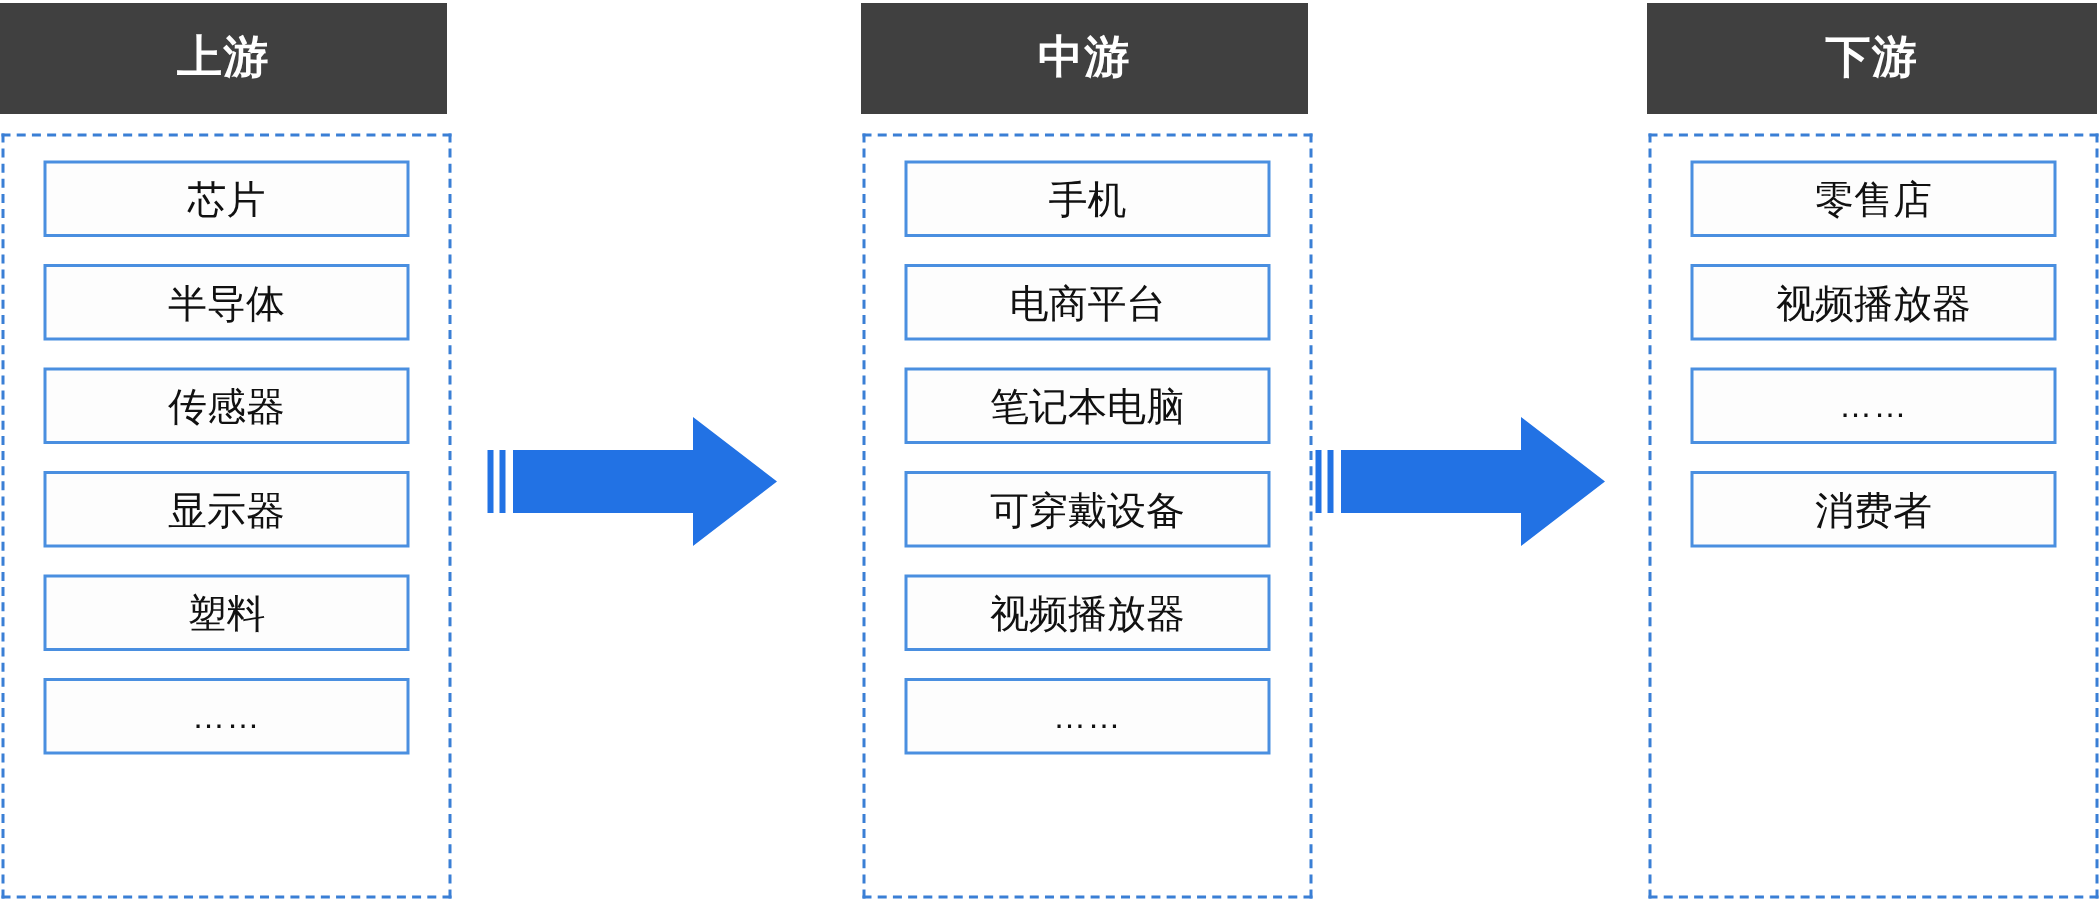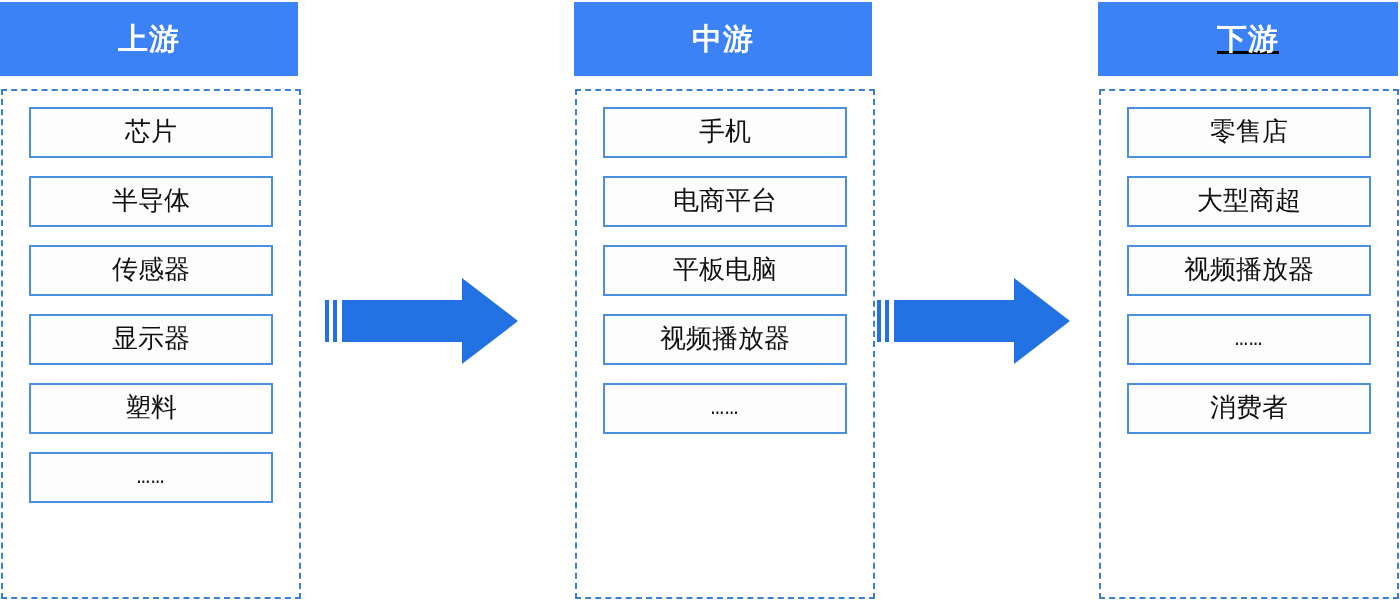--- a/index.html
+++ b/index.html
@@ -30,29 +30,28 @@
   .column.col-0 { left: 0px; }
   .column.col-1 { left: 574px; }
   .column.col-2 { left: 1098px; }
 
   .col-header {
     position: absolute;
     top: 2px;
     left: 0px;
     width: 298px;
     height: 74px;
-    background: #3b82f6;
+    background: #404040;
     display: flex;
     align-items: center;
     justify-content: center;
     box-sizing: border-box;
   }
   .column.col-2 .col-header {
     width: 300px;
-    text-decoration: underline;
   }
   .col-header-label {
     color: #ffffff;
     font-size: 30px;
     font-weight: bold;
     letter-spacing: 1px;
     line-height: 1;
   }
 
   .col-body {
@@ -74,21 +73,20 @@
   .item-box {
     width: 244px;
     height: 51px;
     box-sizing: border-box;
     border: 2px solid #4a8fe0;
     background: #fdfdfd;
     display: flex;
     align-items: center;
     justify-content: center;
     margin-bottom: 18px;
-    font-family: Liberation Mono, monospace;
   }
   .item-box:last-child {
     margin-bottom: 0;
   }
   .item-label {
     font-size: 26px;
     color: #111111;
     line-height: 1;
     white-space: nowrap;
   }
@@ -156,21 +154,24 @@
       <span class="col-header-label">中游</span>
     </div>
     <div class="col-body">
       <div class="item-box">
         <span class="item-label">手机</span>
       </div>
       <div class="item-box">
         <span class="item-label">电商平台</span>
       </div>
       <div class="item-box">
-        <span class="item-label">平板电脑</span>
+        <span class="item-label">笔记本电脑</span>
+      </div>
+      <div class="item-box">
+        <span class="item-label">可穿戴设备</span>
       </div>
       <div class="item-box">
         <span class="item-label">视频播放器</span>
       </div>
       <div class="item-box">
         <span class="item-label ellipsis">……</span>
       </div>
     </div>
   </div>
 
@@ -184,23 +185,20 @@
 
   <div class="column col-2">
     <div class="col-header">
       <span class="col-header-label">下游</span>
     </div>
     <div class="col-body">
       <div class="item-box">
         <span class="item-label">零售店</span>
       </div>
       <div class="item-box">
-        <span class="item-label">大型商超</span>
-      </div>
-      <div class="item-box">
         <span class="item-label">视频播放器</span>
       </div>
       <div class="item-box">
         <span class="item-label ellipsis">……</span>
       </div>
       <div class="item-box">
         <span class="item-label">消费者</span>
       </div>
     </div>
   </div>

